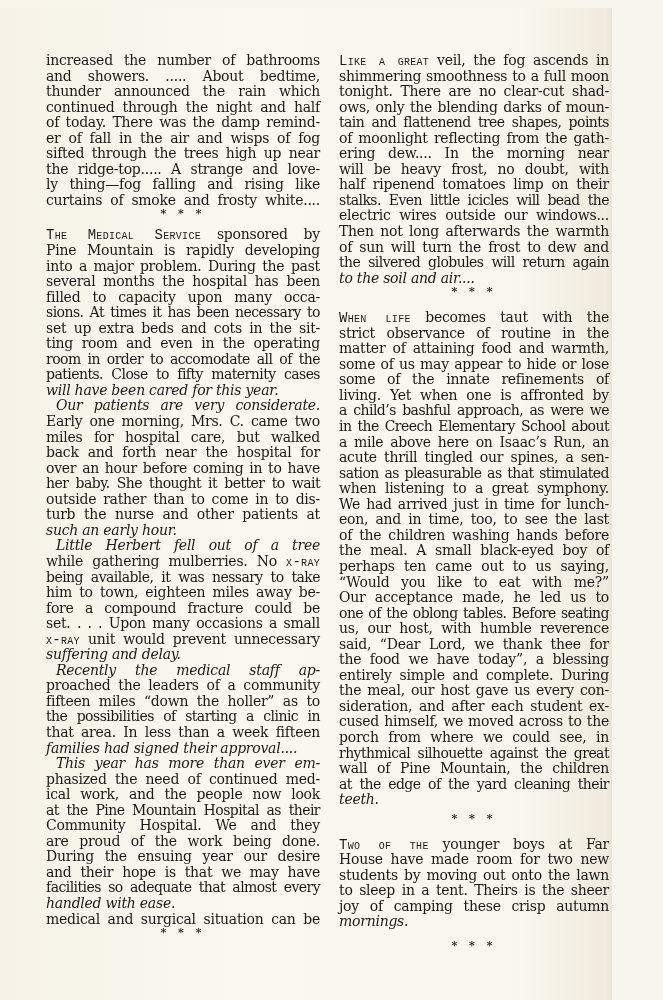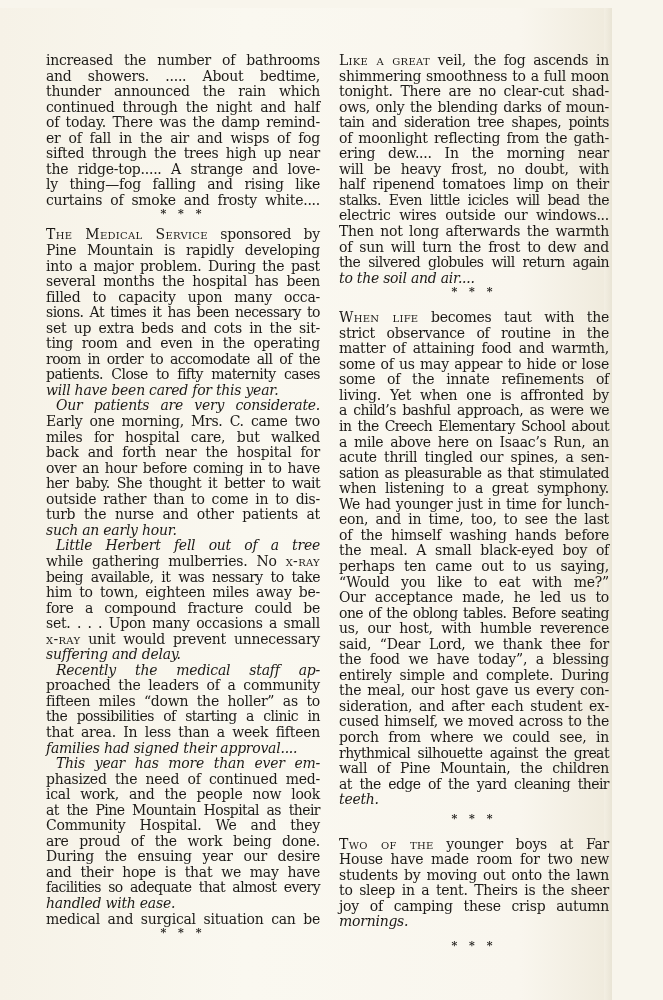--- a/index.html
+++ b/index.html
@@ -29,21 +29,21 @@
     display: block;
     height: 15.55px; line-height: 15.55px;
     white-space: nowrap;
     text-align: justify;
     text-align-last: justify;
     overflow: visible;
   }
   .ln.last { text-align-last: left; font-style: italic; }
   .ln.indent { padding-left: 10px; font-style: italic; }
   .ln.tight { letter-spacing: -0.55px; }
-  .sc { font-variant: small-caps; letter-spacing: 0.3px; }
+  .sc { font-variant: small-caps; letter-spacing: 0.3px; font-family: Liberation Mono, monospace; }
   .stars {
     display: block; text-align: center; height: 14px; line-height: 12px;
     font-size: 11px; letter-spacing: 4px; font-weight: bold;
   }
   .gap { display: block; height: 10px; }
   .gap.sm { height: 5px; }
 </style>
 </head>
 <body>
 
@@ -127,21 +127,21 @@
     </div>
     <span class="stars">* * *</span>
   </div>
 
   <div class="col" id="col-right">
     <div>
       <span class="ln"><span class="sc">Like a great</span><span> veil, the fog ascends in</span></span>
       <span class="ln">shimmering smoothness to a full moon</span>
       <span class="ln">tonight. There are no clear-cut shad-</span>
       <span class="ln">ows, only the blending darks of moun-</span>
-      <span class="ln tight">tain and sideration tree shapes, points</span>
+      <span class="ln tight">tain and flattenend tree shapes, points</span>
       <span class="ln">of moonlight reflecting from the gath-</span>
       <span class="ln">ering dew.... In the morning near</span>
       <span class="ln">will be heavy frost, no doubt, with</span>
       <span class="ln">half ripenend tomatoes limp on their</span>
       <span class="ln tight">stalks. Even little icicles will bead the</span>
       <span class="ln">electric wires outside our windows...</span>
       <span class="ln">Then not long afterwards the warmth</span>
       <span class="ln">of sun will turn the frost to dew and</span>
       <span class="ln tight">the silvered globules will return again</span>
       <span class="ln last">to the soil and air....</span>
@@ -155,23 +155,23 @@
       <span class="ln">matter of attaining food and warmth,</span>
       <span class="ln">some of us may appear to hide or lose</span>
       <span class="ln">some of the innate refinements of</span>
       <span class="ln">living. Yet when one is affronted by</span>
       <span class="ln tight">a child’s bashful approach, as were we</span>
       <span class="ln tight">in the Creech Elementary School about</span>
       <span class="ln">a mile above here on Isaac’s Run, an</span>
       <span class="ln">acute thrill tingled our spines, a sen-</span>
       <span class="ln tight">sation as pleasurable as that stimulated</span>
       <span class="ln">when listening to a great symphony.</span>
-      <span class="ln">We had younger just in time for lunch-</span>
+      <span class="ln">We had arrived just in time for lunch-</span>
       <span class="ln">eon, and in time, too, to see the last</span>
-      <span class="ln">of the himself washing hands before</span>
+      <span class="ln">of the children washing hands before</span>
       <span class="ln">the meal. A small black-eyed boy of</span>
       <span class="ln">perhaps ten came out to us saying,</span>
       <span class="ln">“Would you like to eat with me?”</span>
       <span class="ln">Our acceptance made, he led us to</span>
       <span class="ln tight">one of the oblong tables. Before seating</span>
       <span class="ln">us, our host, with humble reverence</span>
       <span class="ln">said, “Dear Lord, we thank thee for</span>
       <span class="ln">the food we have today”, a blessing</span>
       <span class="ln">entirely simple and complete. During</span>
       <span class="ln">the meal, our host gave us every con-</span>

